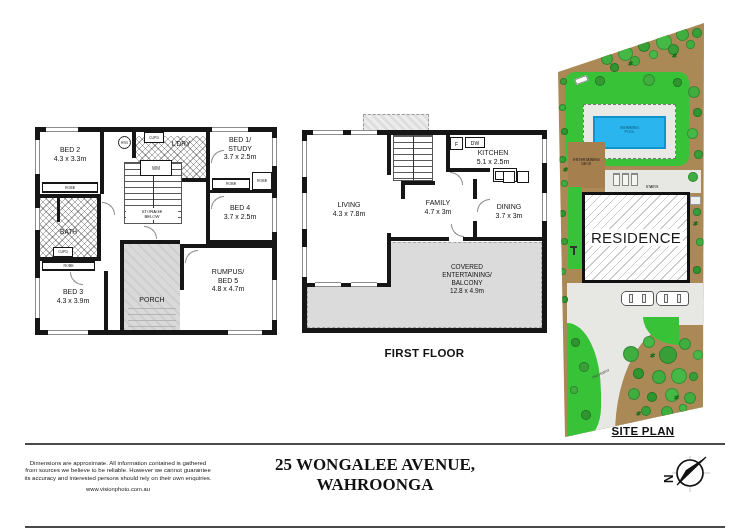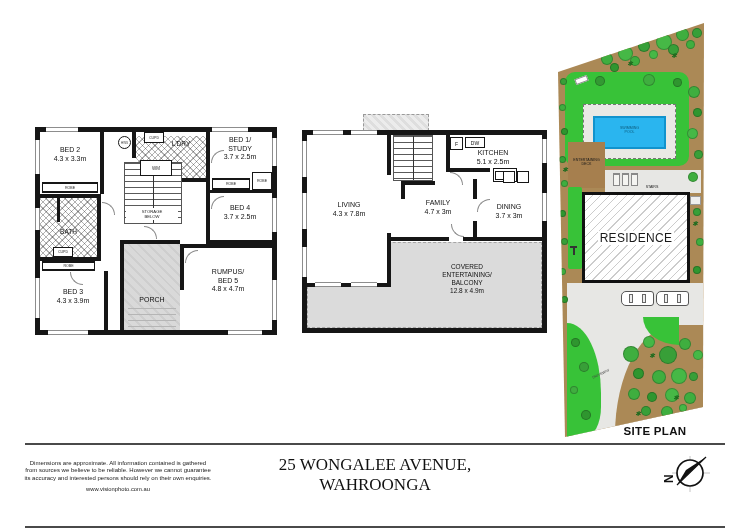--- a/index.html
+++ b/index.html
@@ -49,21 +49,21 @@
   .car .body{position:absolute;left:0;top:0;right:0;bottom:0;background:#fff;border:1.5px solid #555;
       border-radius:5px 3px 3px 5px;box-sizing:border-box;}
   .car .w1,.car .w2{position:absolute;top:2.5px;width:4px;height:9px;border:1px solid #666;box-sizing:border-box;background:#eee;}
   .car .w1{left:8px;} .car .w2{right:8px;}
   .lounge{position:absolute;width:7px;height:13px;background:#f4f4f1;border:1px solid #888;box-sizing:border-box;
       box-shadow:inset 0 3px 0 -2px #888;}
   
   .rule{position:absolute;height:1.5px;background:#4a4a4a;}
   .disclaimer{position:absolute;font-size:6px;line-height:7.3px;text-align:center;white-space:pre-line;color:#222;}
   .website{position:absolute;font-size:5.8px;text-align:center;color:#222;}
-  .address{position:absolute;font-family:"Liberation Serif",serif;font-weight:normal;font-size:17px;text-align:center;color:#111;}
+  .address{position:absolute;font-family:"Liberation Serif",serif;font-weight:bold;font-size:17px;text-align:center;color:#111;}
   .subtitle{position:absolute;font-weight:bold;font-size:9.5px;text-align:center;color:#111;}
   .landing{position:absolute;border:1px dashed #9a9a9a;
       background:repeating-linear-gradient(45deg,#ececec 0 3px,#dedede 3px 6px);}
   .steps{position:absolute;background:repeating-linear-gradient(180deg,#b5b5b5 0 1px,transparent 1px 6px);}
   .tag{position:absolute;background:#fff;border:1px solid #8a8a8a;}
   .pole{position:absolute;background:#333;}
 </style>
 </head>
 <body>
 
@@ -196,20 +196,21 @@
 5.1 x 2.5m</div>
     <div class="lbl room-lbl" style="left:98px;top:64px;width:66px;">FAMILY
 4.7 x 3m</div>
     <div class="lbl room-lbl" style="left:172px;top:68px;width:60px;">DINING
 3.7 x 3m</div>
     <div class="lbl med-lbl" style="left:108px;top:128px;width:104px;">COVERED
 ENTERTAINING/
 BALCONY
 12.8 x 4.9m</div>
   </div>
+  <div class="floor-title" style="left:302px;top:347px;width:245px;">FIRST FLOOR</div>
 
   <div id="site">
 
     <div class="sp grass" style="left:10px;top:52px;width:124px;height:94px;border-radius:10px;"></div>
     <div class="sp tag" style="left:20px;top:57px;width:13px;height:6px;transform:rotate(-20deg);"></div>
 
     <div class="sp" style="left:28px;top:84px;width:93px;height:55px;background:#e9e9e5;border:1px dashed #777;"></div>
     <div class="sp" style="left:38px;top:96px;width:73px;height:33px;background:#2ab5ef;border:2px solid #1193cd;"></div>
     <div class="sp-lbl micro" style="left:38px;top:106px;width:73px;color:#0d5b7c;">SWIMMING
 POOL</div>
@@ -222,21 +223,21 @@
     <i class="lounge" style="left:58px;top:153px;"></i>
     <i class="lounge" style="left:67px;top:153px;"></i>
     <i class="lounge" style="left:76px;top:153px;"></i>
     <div class="sp-lbl micro" style="left:86px;top:165px;width:22px;">STAIRS</div>
 
     <div class="sp grass" style="left:13px;top:167px;width:14px;height:82px;border-radius:2px;"></div>
     <i class="pole" style="left:18px;top:226px;width:1.5px;height:9px;"></i>
     <i class="pole" style="left:15px;top:226px;width:7px;height:1.5px;"></i>
 
     <div class="residence" style="left:27px;top:172px;width:108px;height:91px;">
-      <span class="sp-lbl" style="position:static;font-size:12px;letter-spacing:.3px;background:#fff;padding:0 2px;">RESIDENCE</span>
+      <span class="sp-lbl" style="position:static;font-size:15px;letter-spacing:.3px;background:#fff;padding:0 2px;">RESIDENCE</span>
     </div>
     <div class="sp" style="left:135px;top:176px;width:11px;height:9px;background:#eee;border:1px solid #999;"></div>
 
     <div class="sp" style="left:12px;top:263px;width:136px;height:152px;background:#e7e7e4;"></div>
     <div class="sp" style="left:60px;top:305px;width:88px;height:112px;background:#ab8956;border-top-left-radius:60px 110px;"></div>
     <div class="sp grass" style="left:88px;top:297px;width:36px;height:28px;border-radius:0 0 0 100%;"></div>
     <div class="sp grass" style="left:12px;top:303px;width:34px;height:114px;border-top-right-radius:34px 70px;border-bottom-right-radius:16px 30px;"></div>
     <div class="sp-lbl micro" style="left:26px;top:352px;width:40px;transform:rotate(-25deg);color:#444;">DRIVEWAY</div>
 
     <div class="car" style="left:66px;top:271px;">
@@ -308,21 +309,21 @@
 
     <i class="bush" style="left:72px;top:40px;">✱</i>
     <i class="bush" style="left:116px;top:32px;">✱</i>
     <i class="bush" style="left:50px;top:22px;">✱</i>
     <i class="bush" style="left:7px;top:146px;">✱</i>
     <i class="bush" style="left:94px;top:332px;">✱</i>
     <i class="bush" style="left:118px;top:374px;">✱</i>
     <i class="bush" style="left:80px;top:390px;">✱</i>
     <i class="bush" style="left:137px;top:200px;">✱</i>
   </div>
-  <div class="floor-title" style="left:595px;top:425px;width:120px;font-size:11.5px;">SITE PLAN</div>
+  <div class="floor-title" style="left:583px;top:425px;width:120px;font-size:11.5px;text-decoration:underline;">SITE PLAN</div>
 
   <div class="rule" style="left:25px;top:443px;width:700px;"></div>
   <div class="rule" style="left:25px;top:526px;width:700px;"></div>
 
   <div class="disclaimer" style="left:18px;top:460px;width:200px;">Dimensions are approximate. All information contained is gathered
 from sources we believe to be reliable. However we cannot guarantee
 its accuracy and interested persons should rely on their own enquiries.</div>
   <div class="website" style="left:18px;top:486px;width:200px;">www.visionphoto.com.au</div>
   <div class="address" style="left:225px;top:455px;width:300px;">25 WONGALEE AVENUE, WAHROONGA</div>
 

